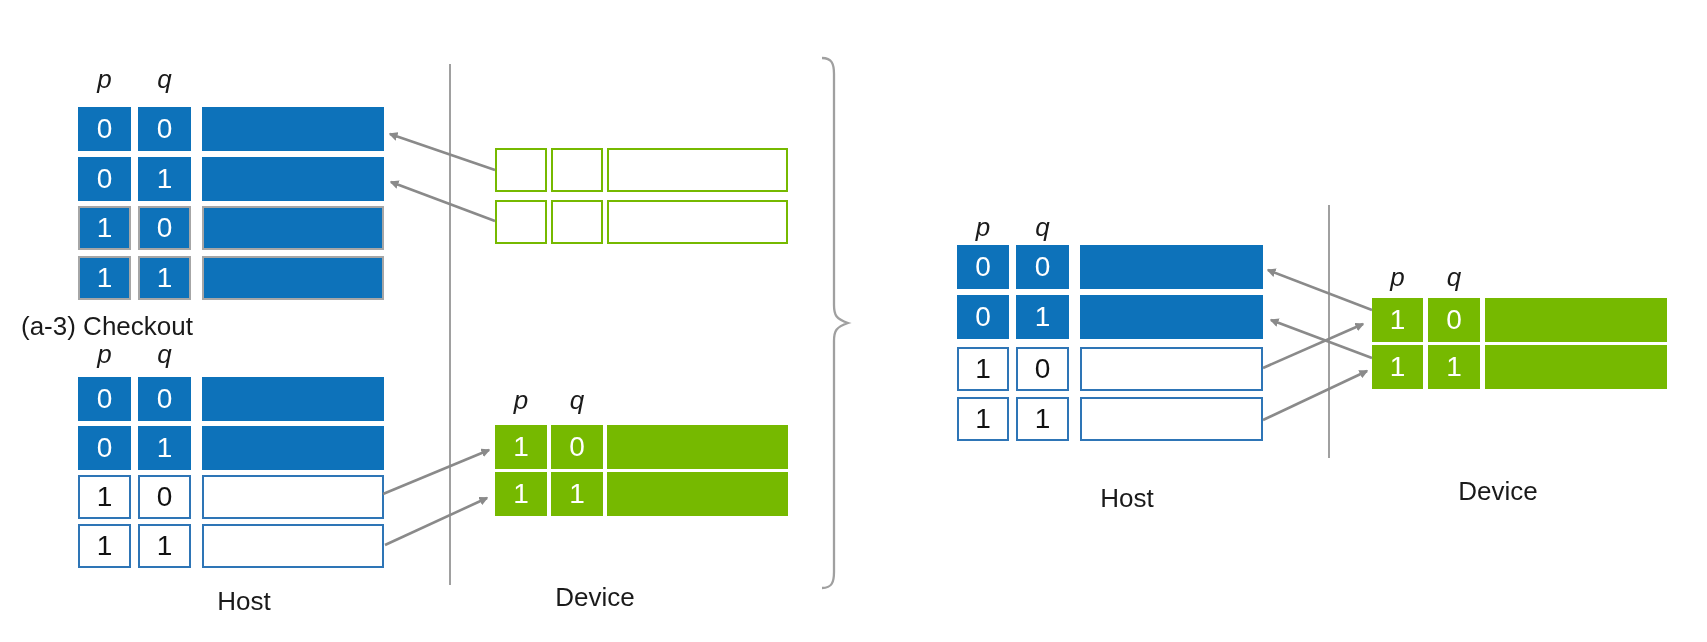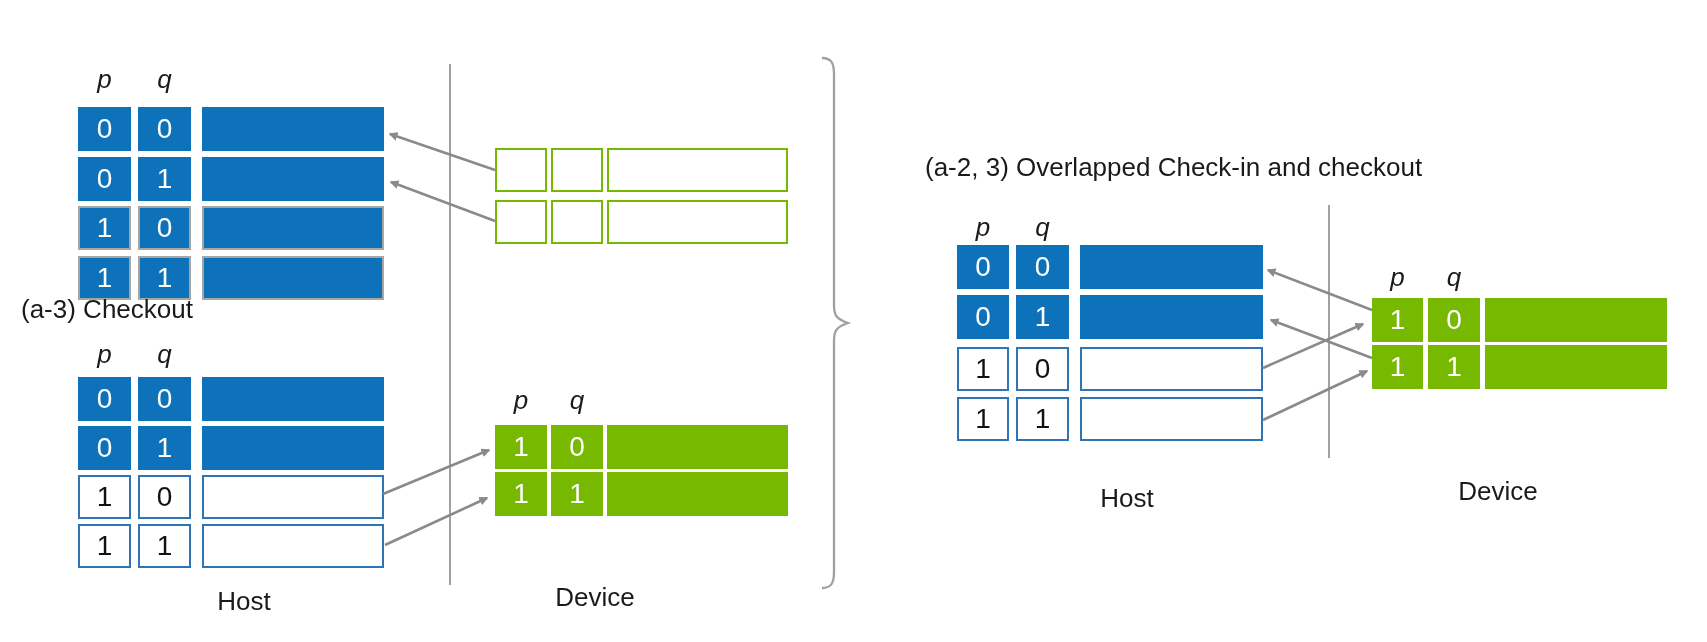--- a/index.html
+++ b/index.html
@@ -55,21 +55,21 @@
     <div class="c go" style="left:0;width:52px"></div>
     <div class="c go" style="left:56px;width:52px"></div>
     <div class="b go" style="left:112px;width:181px"></div>
   </div>
   <div class="row" style="left:495px;top:200px">
     <div class="c go" style="left:0;width:52px"></div>
     <div class="c go" style="left:56px;width:52px"></div>
     <div class="b go" style="left:112px;width:181px"></div>
   </div>
 
-  <div class="title" style="left:21px;top:294px">(a-3) Checkout</div>
+  <div class="title" style="left:21px;top:311px">(a-3) Checkout</div>
   <div class="hdr" style="left:78px;top:339px;width:53px">p</div>
   <div class="hdr" style="left:138px;top:339px;width:53px">q</div>
 
   <div class="row" style="left:78px;top:377px">
     <div class="c blue" style="left:0">0</div>
     <div class="c blue" style="left:60px">0</div>
     <div class="b blue" style="left:124px"></div>
   </div>
   <div class="row" style="left:78px;top:426px">
     <div class="c blue" style="left:0">0</div>
@@ -102,21 +102,20 @@
   </div>
 
   <div class="divider" style="left:449px;top:64px;height:521px"></div>
   <div class="axis-label" style="left:199px;top:586px;width:90px">Host</div>
   <div class="axis-label" style="left:545px;top:582px;width:100px">Device</div>
 
   <svg class="overlay" style="left:815px;top:55px" width="50" height="536" viewBox="0 0 50 536">
     <path d="M7,3 C17,3 19,9 19,19 L19,250 C19,260 21,264 33,268 C21,272 19,276 19,286 L19,517 C19,527 17,533 7,533" fill="none" stroke="#A0A0A0" stroke-width="2.3"></path>
   </svg>
 
-  <div class="title" style="left:925px;top:152px">(a-2, 3) Overlapped Check-in and checkout</div>
   <div class="hdr" style="left:957px;top:212px;width:52px">p</div>
   <div class="hdr" style="left:1016px;top:212px;width:53px">q</div>
 
   <div class="row" style="left:957px;top:245px">
     <div class="c blue" style="left:0;width:52px">0</div>
     <div class="c blue" style="left:59px">0</div>
     <div class="b blue" style="left:123px;width:183px"></div>
   </div>
   <div class="row" style="left:957px;top:295px">
     <div class="c blue" style="left:0;width:52px">0</div>

